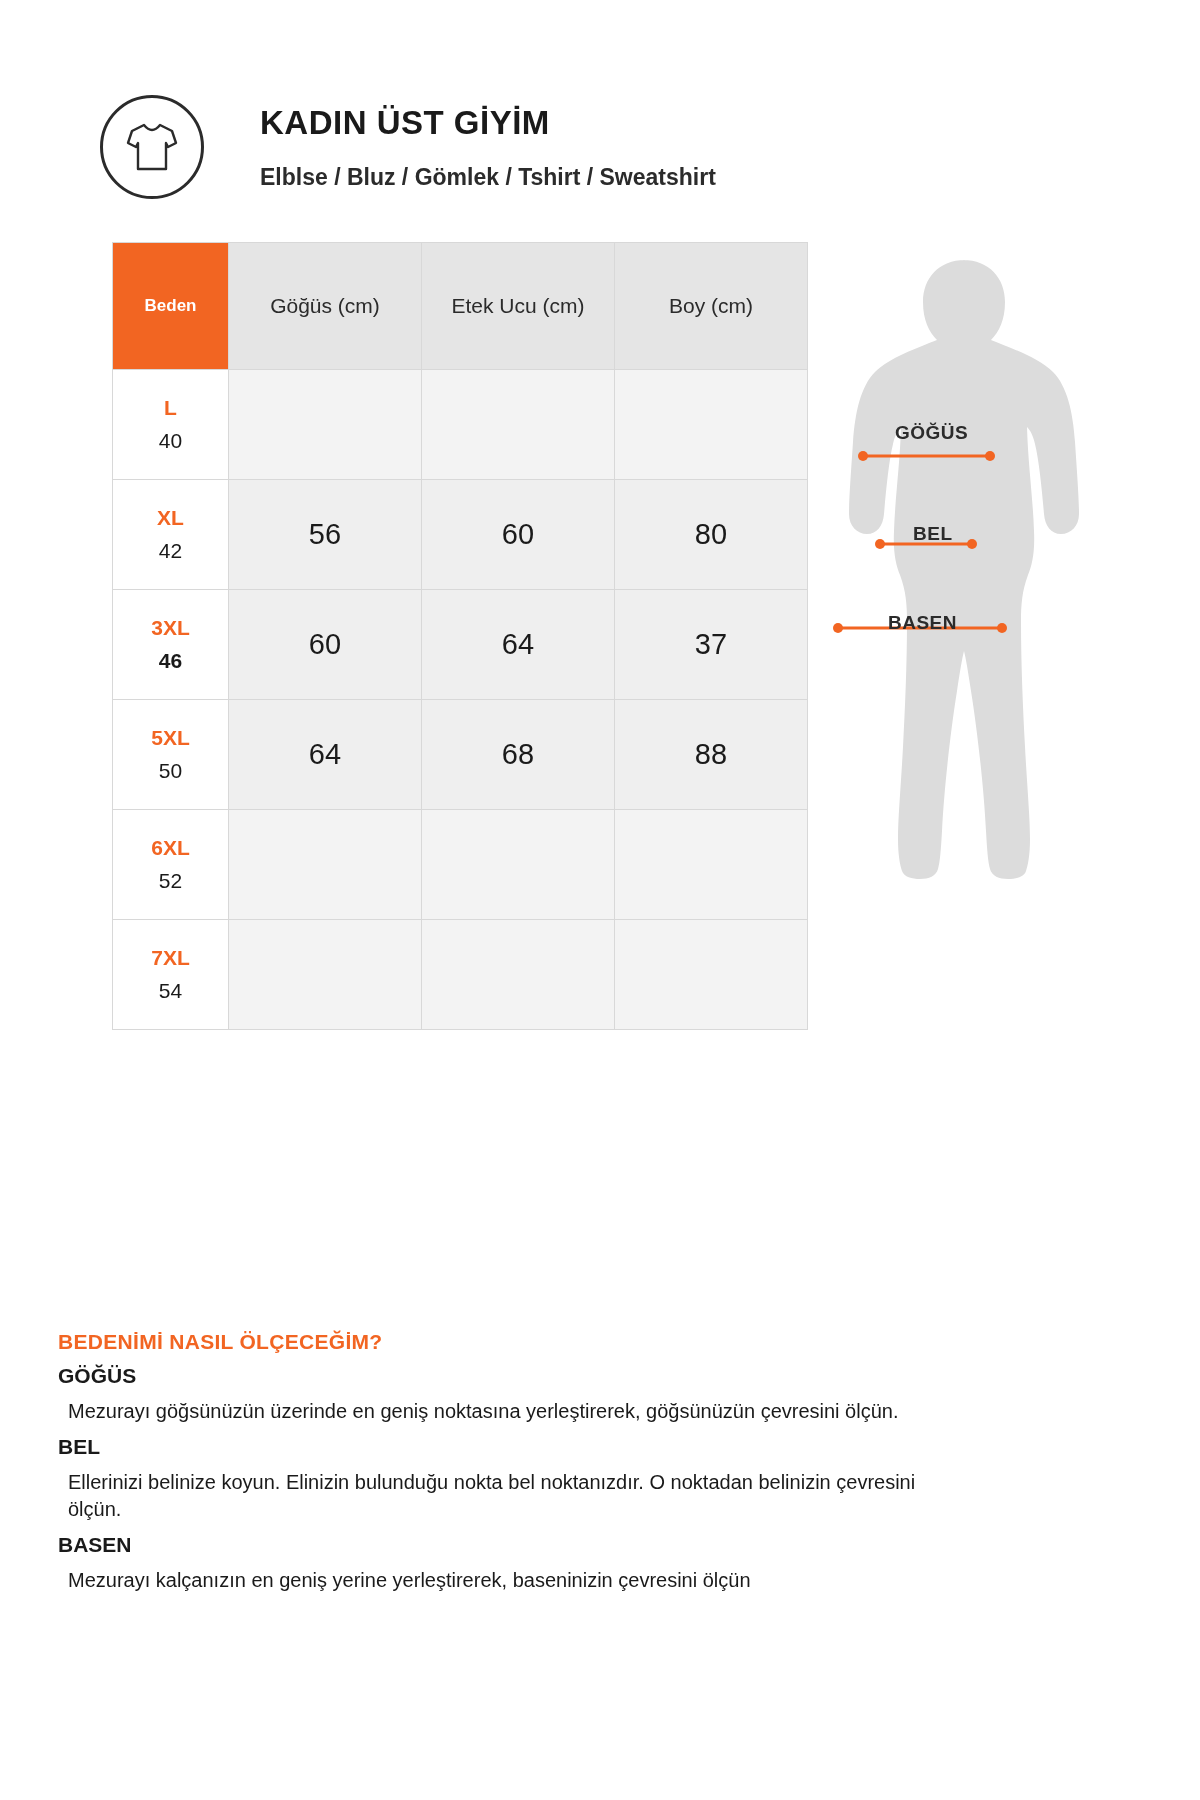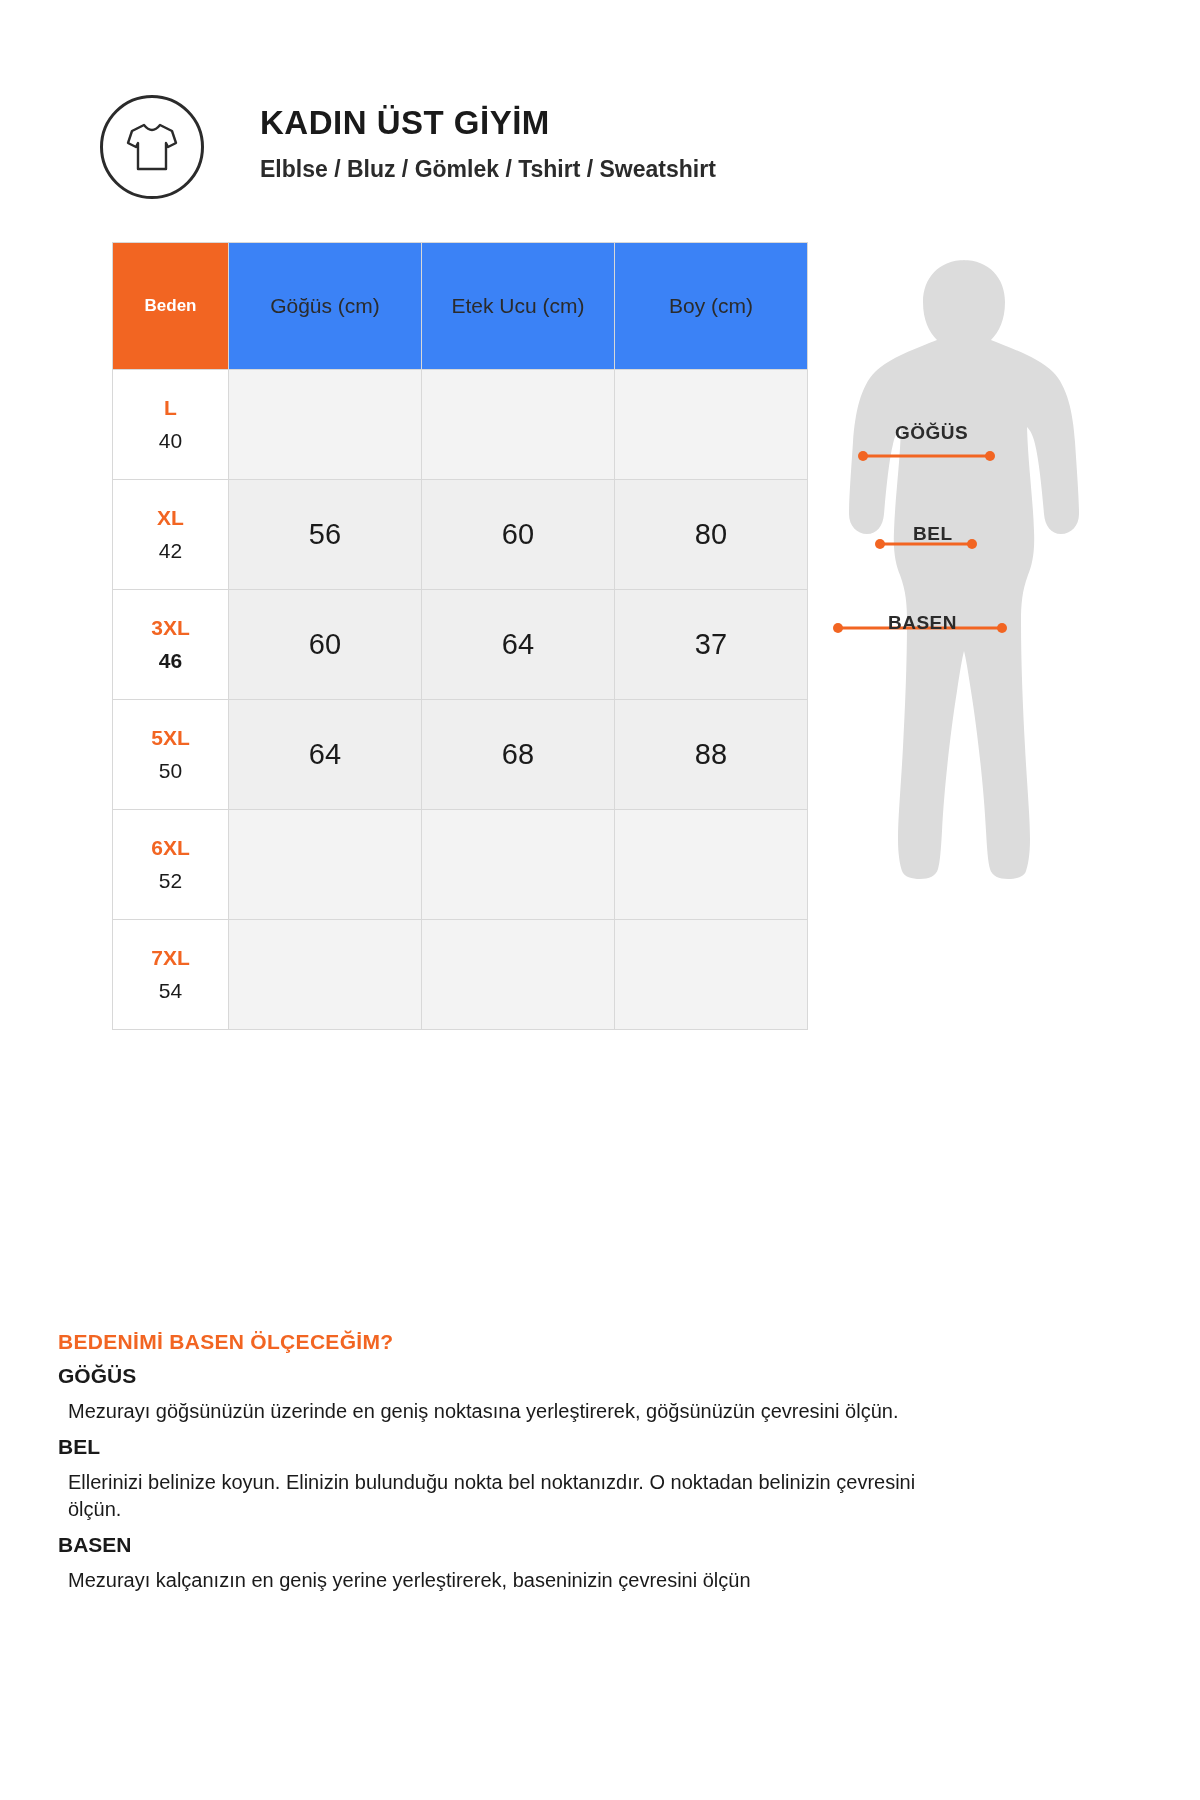--- a/index.html
+++ b/index.html
@@ -56,21 +56,21 @@
     font-weight: bold;
     letter-spacing: 0.5px;
     color: #1a1a1a;
     margin: 0;
     line-height: 1.1;
   }
   .header-subtitle {
     font-size: 23px;
     font-weight: bold;
     color: #2b2b2b;
-    margin: 16px 0 0 0;
+    margin: 24px 0 0 0;
     line-height: 1.1;
   }
 
   
   .size-table {
     position: absolute;
     left: 112px;
     top: 242px;
     width: 695px;
     border-collapse: collapse;
@@ -88,21 +88,21 @@
   .size-table col.c-boy   { width: 193px; }
 
   .th-beden {
     background: #f26522;
     color: #ffffff;
     font-size: 17px;
     font-weight: bold;
     height: 110px;
   }
   .th-col {
-    background: #3b82f6;
+    background: #e5e5e5;
     color: #2b2b2b;
     font-size: 21px;
     font-weight: normal;
     height: 110px;
     padding: 0 8px;
     line-height: 1.35;
   }
   .size-table tbody tr { height: 110px; }
   .td-beden {
     background: #ffffff;
@@ -330,21 +330,21 @@
         <circle cx="202" cy="378" r="5" fill="#f26522"></circle>
       </g>
     </svg>
 
     <span class="fig-label lbl-gogus">GÖĞÜS</span>
     <span class="fig-label lbl-bel">BEL</span>
     <span class="fig-label lbl-basen">BASEN</span>
   </div>
 
   <div class="instructions">
-    <div class="inst-title">BEDENİMİ BASEN ÖLÇECEĞİM?</div>
+    <div class="inst-title">BEDENİMİ NASIL ÖLÇECEĞİM?</div>
 
     <div class="inst-h">GÖĞÜS</div>
     <p class="inst-p">Mezurayı göğsünüzün üzerinde en geniş noktasına yerleştirerek, göğsünüzün çevresini ölçün.</p>
 
     <div class="inst-h">BEL</div>
     <p class="inst-p">Ellerinizi belinize koyun. Elinizin bulunduğu nokta bel noktanızdır. O noktadan belinizin çevresini ölçün.</p>
 
     <div class="inst-h">BASEN</div>
     <p class="inst-p">Mezurayı kalçanızın en geniş yerine yerleştirerek, baseninizin çevresini ölçün</p>
   </div>

